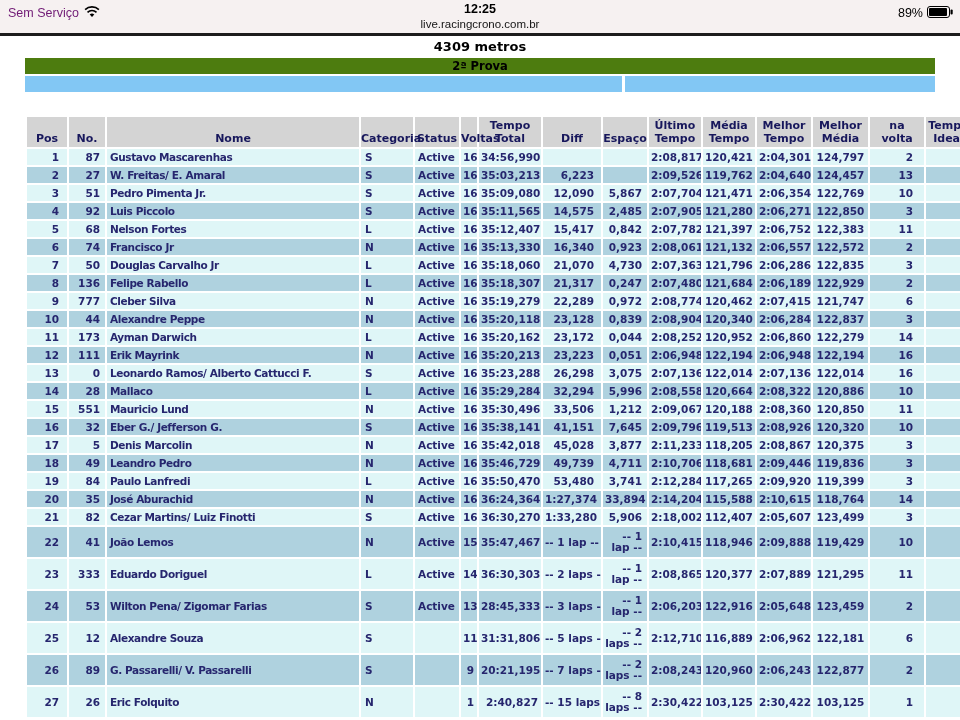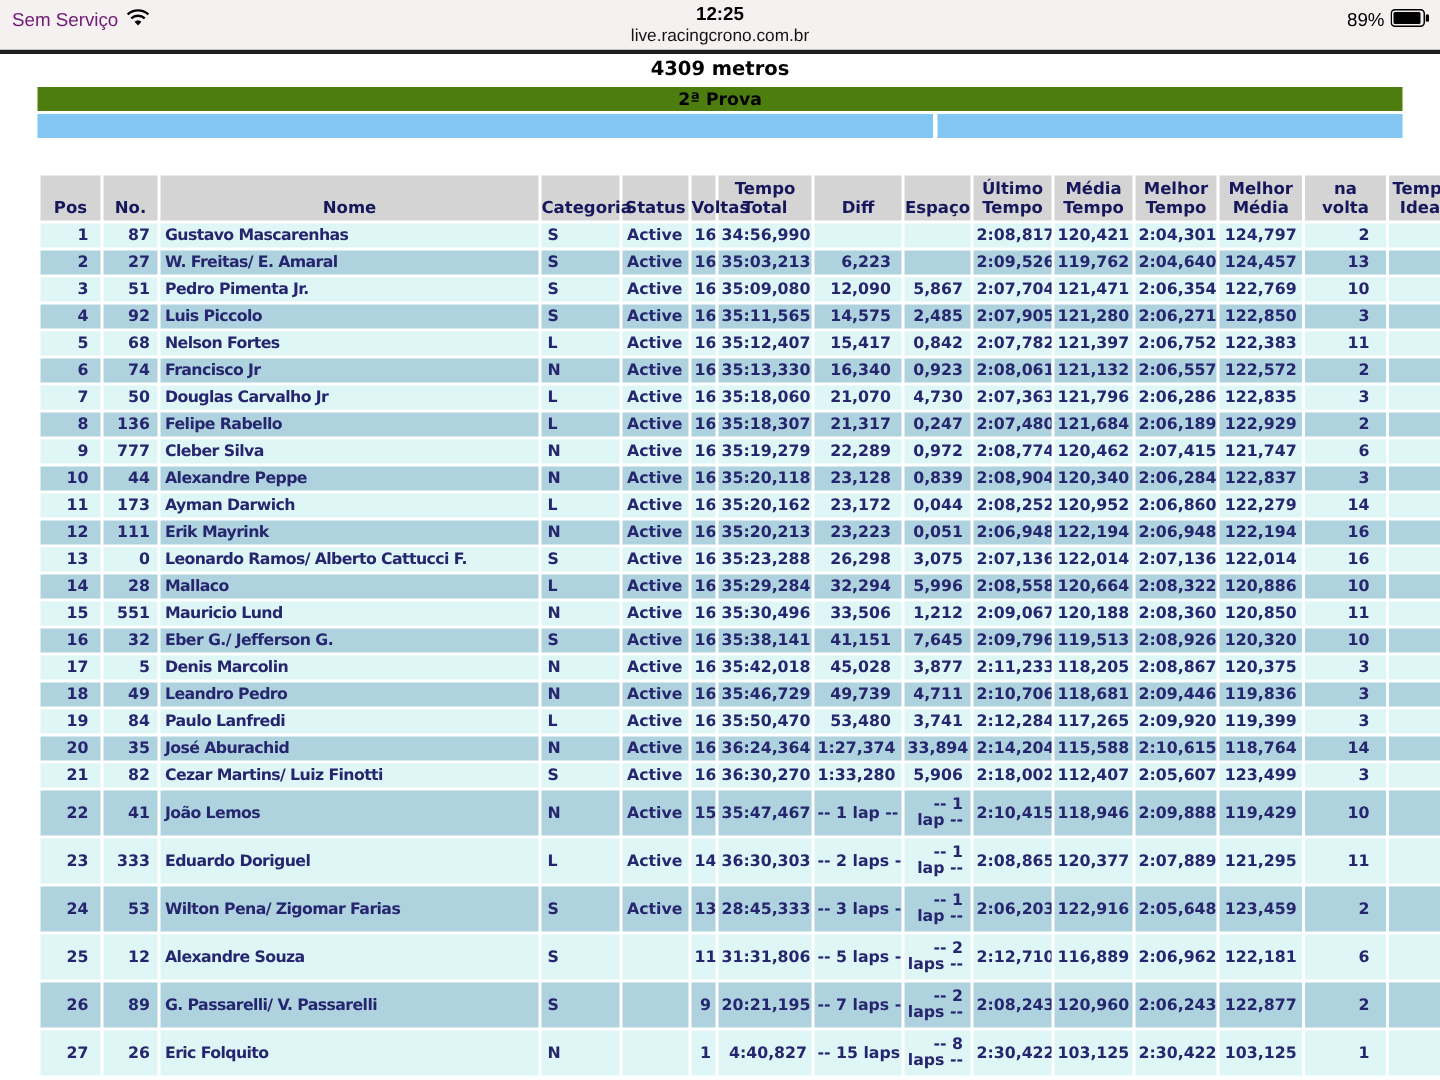--- a/index.html
+++ b/index.html
@@ -570,21 +570,21 @@
         <td class="col-na_volta">2</td>
         <td class="col-tempo_ideal"></td>
       </tr>
       <tr class="tall">
         <td class="col-pos">27</td>
         <td class="col-no">26</td>
         <td class="col-nome">Eric Folquito</td>
         <td class="col-categoria">N</td>
         <td class="col-status"></td>
         <td class="col-voltas">1</td>
-        <td class="col-tempo_total">4:40,827</td>
+        <td class="col-tempo_total">2:40,827</td>
         <td class="col-diff">-- 15 laps -</td>
         <td class="col-espaco">-- 8
 laps --</td>
         <td class="col-ultimo_tempo">2:30,422</td>
         <td class="col-media_tempo">103,125</td>
         <td class="col-melhor_tempo">2:30,422</td>
         <td class="col-melhor_media">103,125</td>
         <td class="col-na_volta">1</td>
         <td class="col-tempo_ideal"></td>
       </tr>

